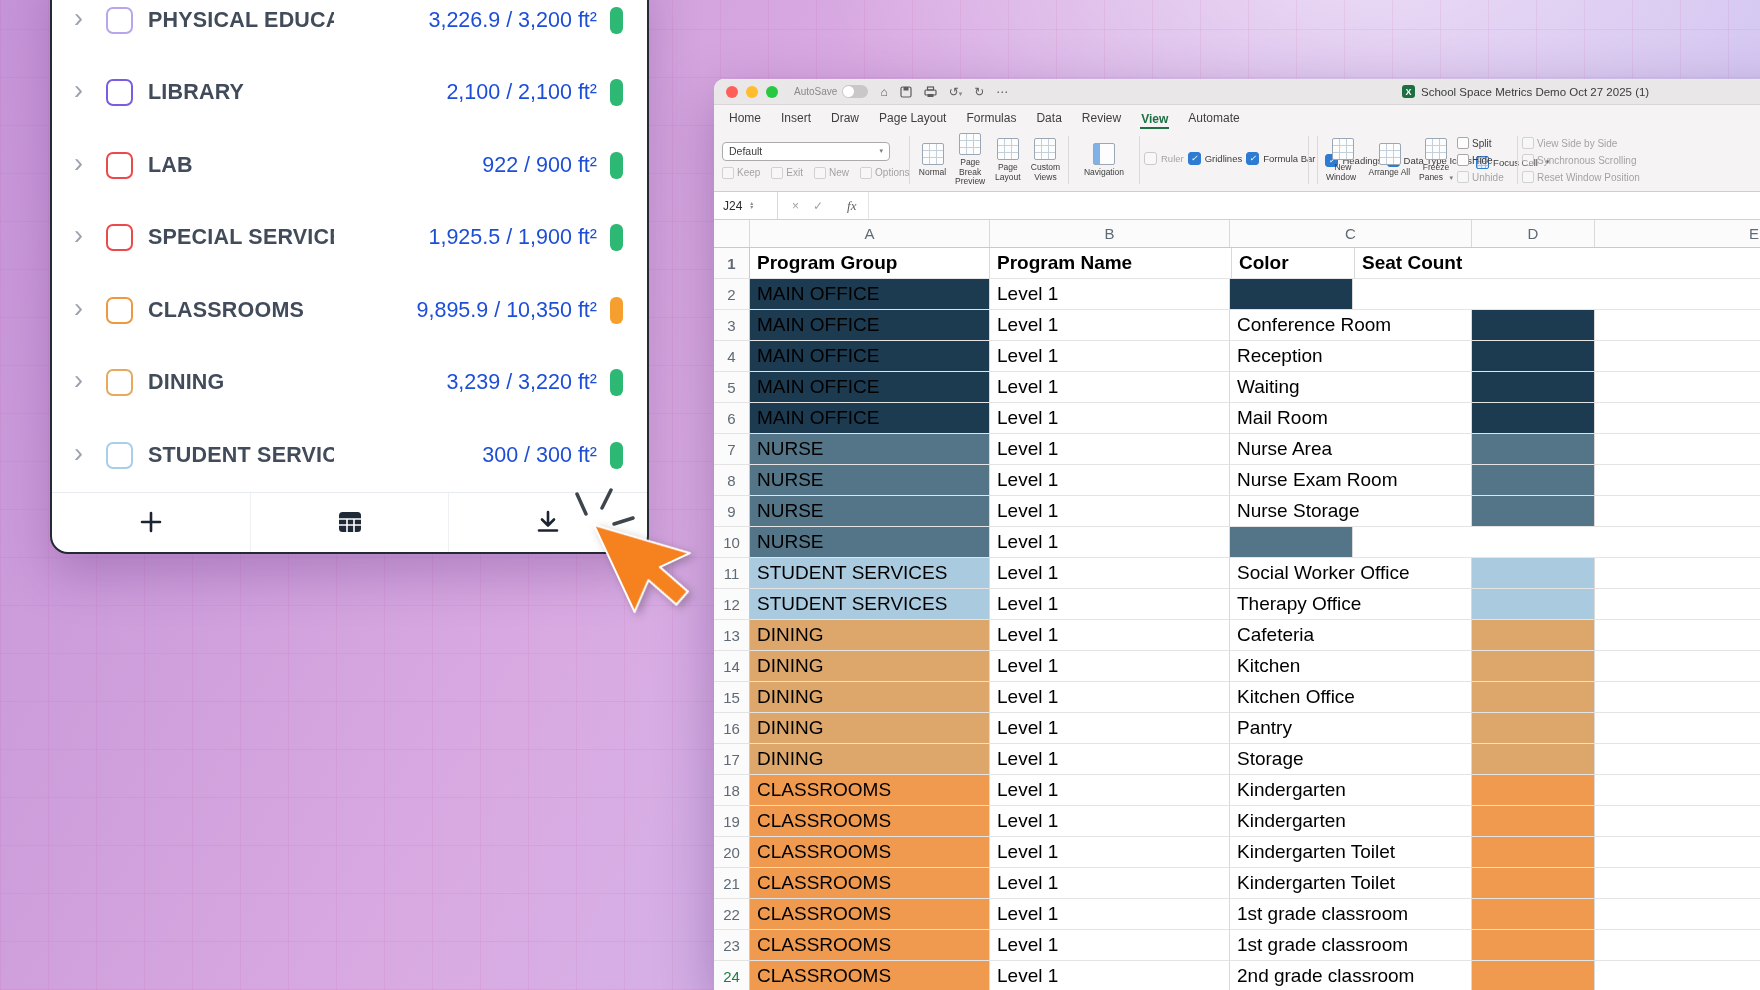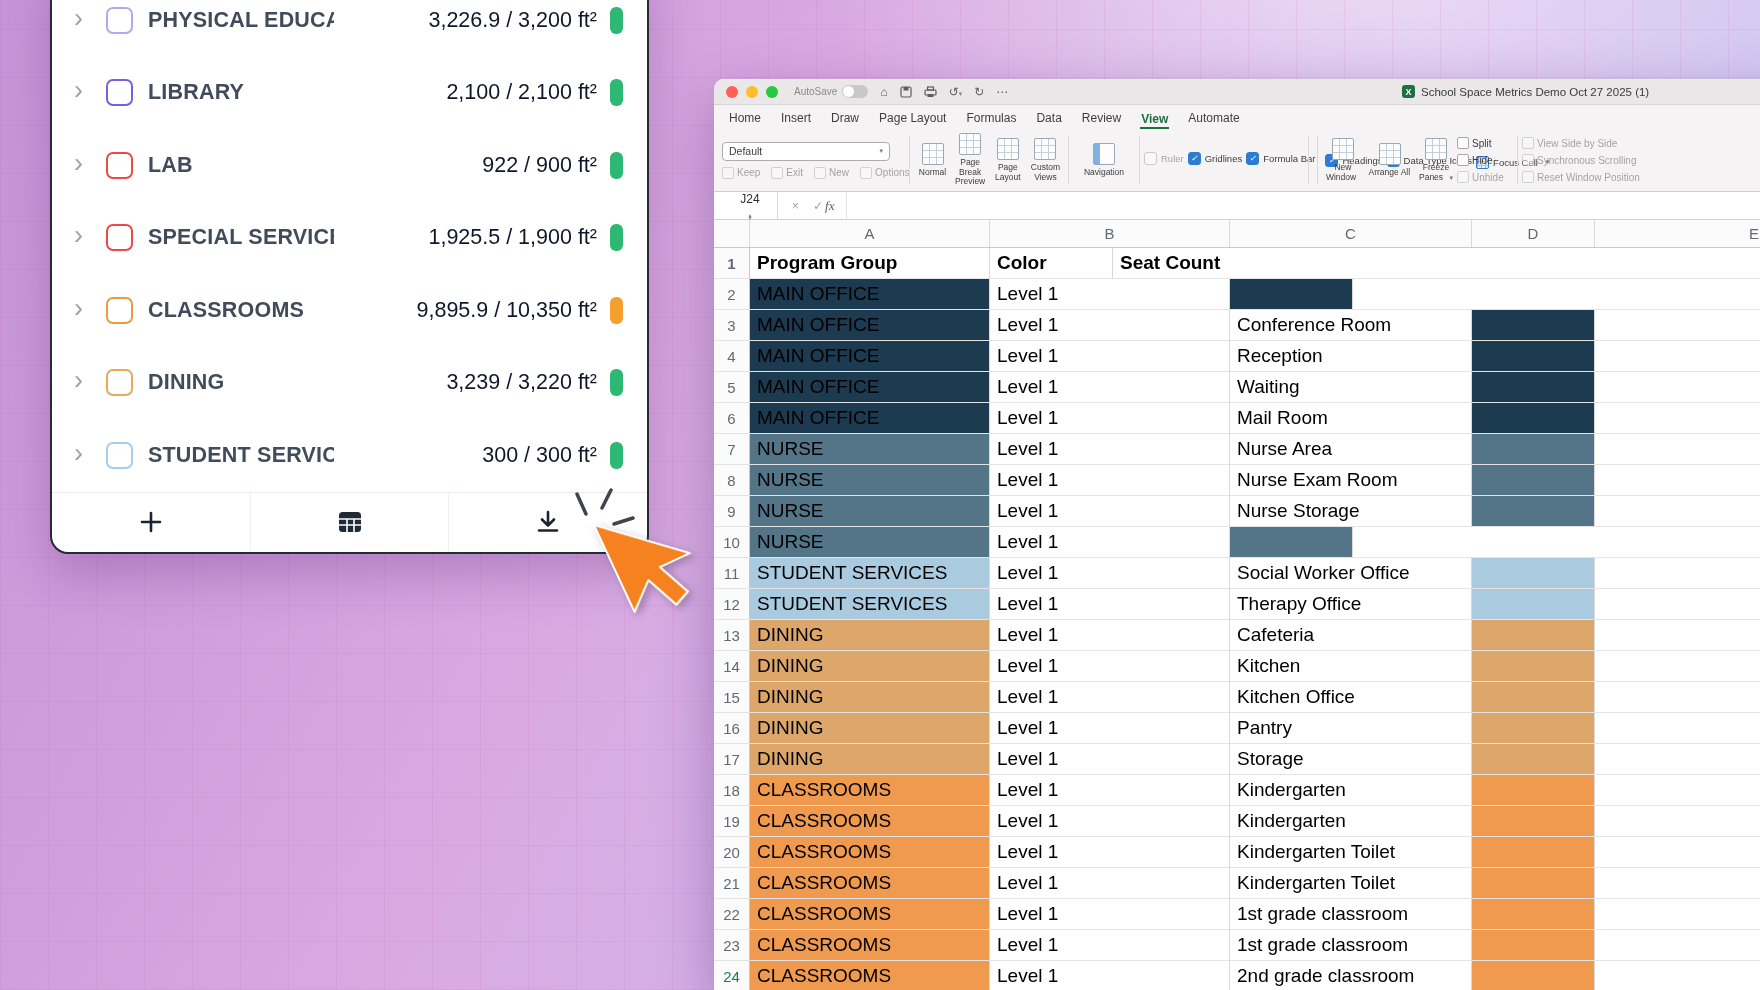--- a/index.html
+++ b/index.html
@@ -16,21 +16,21 @@
   
   .panel{position:absolute;left:50px;top:-40px;width:595px;height:590px;background:#fff;
     border:2px solid #242a33;border-radius:18px;z-index:10;
     box-shadow:0 22px 48px rgba(90,40,120,.28);display:flex;flex-direction:column;}
   .prows{padding-top:22px;flex:1;}
   .prow{height:72.5px;display:flex;align-items:center;padding:0 24px 0 22px;}
   .chev{font-size:27px;color:#9aa2af;width:26px;line-height:1;transform:translateY(-2px);}
   .pbox{width:23px;height:23px;border:2.5px solid #999;border-radius:7px;background:#fff;margin:0 15px 0 6px;flex:none;}
   .plabel{font-size:21.5px;font-weight:600;color:#414b5a;letter-spacing:.2px;white-space:nowrap;overflow:hidden;max-width:186px;flex:0 1 auto;}
   .spacer{flex:1;}
-  .pvalue{font-size:21.5px;font-weight:500;color:#0f172a;white-space:nowrap;}
+  .pvalue{font-size:21.5px;font-weight:500;color:#1d4ed8;white-space:nowrap;}
   .ppill{width:13px;height:27px;border-radius:6px;margin-left:13px;flex:none;}
   .ptoolbar{height:60px;border-top:1.5px solid #e7eaef;display:flex;align-items:stretch;border-radius:0 0 16px 16px;overflow:hidden;}
   .ptool{flex:1;display:flex;align-items:center;justify-content:center;cursor:pointer;}
   .ptool.mid{border-left:1px solid #eef0f4;}
 
   
   .cursor{position:absolute;left:556px;top:478px;z-index:50;pointer-events:none;}
 
   
   .excel{position:absolute;left:714px;top:79px;width:1200px;height:912px;z-index:5;
@@ -89,25 +89,25 @@
   .zico{width:12px;height:12px;border:1px solid #9aa7b5;border-radius:2px;background:#fdfdfd;
     background-image:linear-gradient(#c3cfdb 1px,transparent 1px),linear-gradient(90deg,#c3cfdb 1px,transparent 1px);background-size:4px 4px;flex:none;}
   .zselbtn{width:52px;}
   .g6{width:135px;justify-content:space-between;}
   .g6 .bigbtn{width:42px;}
   .g7{width:56px;flex-direction:column;align-items:flex-start;gap:5px;}
   .g8{width:160px;flex-direction:column;align-items:flex-start;gap:5px;}
   .g8 .minibtn{opacity:.45;}
 
   .fbar{height:27px;border-bottom:1px solid #d0d0d0;background:#fff;display:flex;align-items:center;}
-  .namebox{width:64px;height:100%;border-right:1px solid #d9d9d9;display:flex;align-items:center;padding-left:9px;box-sizing:border-box;font-size:12px;color:#2c2c2c;gap:8px;flex-direction:column;}
+  .namebox{width:64px;height:100%;border-right:1px solid #d9d9d9;display:flex;align-items:center;padding-left:9px;box-sizing:border-box;font-size:12px;color:#2c2c2c;gap:8px;}
   .spin{display:flex;flex-direction:column;line-height:.55;font-size:6px;color:#8b8b8b;font-style:normal;}
   .spin i{font-style:normal;}
   .fbico{font-size:12px;color:#a2a2a2;margin-left:14px;}
-  .fx{font-family:"Liberation Serif",serif;font-style:italic;font-size:13px;color:#5f5f5f;margin-left:2px;}
+  .fx{font-family:"Liberation Serif",serif;font-style:italic;font-size:13px;color:#5f5f5f;margin-left:24px;}
   .finput{flex:1;height:100%;border-left:1px solid #e4e4e4;margin-left:12px;}
 
   .sheet{background:#fff;}
   .colheads{height:27px;border-bottom:1px solid #c9c9c9;display:flex;background:#fbfbfb;}
   .ch{border-right:1px solid #d9d9d9;display:flex;align-items:center;justify-content:center;font-size:15px;color:#5f6a74;box-sizing:border-box;}
   .gut{width:36px;flex:none;}
   .wA{width:240px;flex:none;} .wB{width:240px;flex:none;} .wC{width:242px;flex:none;} .wD{width:123px;flex:none;} .wE{flex:1;}
   .gridrows .srow{display:flex;height:31px;}
   .cell{border-right:1px solid #d9d9d9;border-bottom:1px solid #e4e4e4;display:flex;align-items:center;padding-left:7px;box-sizing:border-box;font-size:19px;color:#000;white-space:nowrap;overflow:hidden;}
   .cell.gut{justify-content:center;padding-left:0;font-size:15px;color:#5f6a74;background:#fbfbfb;border-right:1px solid #c9c9c9;}
@@ -455,20 +455,21 @@
         <div class="ch wA">A</div>
         <div class="ch wB">B</div>
         <div class="ch wC">C</div>
         <div class="ch wD">D</div>
         <div class="ch wE">E</div>
       </div>
       <div class="gridrows">
         <div class="srow hdr">
           <div class="cell gut">1</div>
           <div class="cell wA">Program Group</div>
+          <div class="cell wC">Program Name</div>
           <div class="cell wD">Color</div>
           <div class="cell wE">Seat Count</div>
         </div>
         <div>
 
             <div class="srow">
               <div class="cell gut">2</div>
               <div class="cell wA" style="background: rgb(28, 58, 80);">MAIN OFFICE</div>
               <div class="cell wB">Level 1</div>
               <div class="cell wD" style="background: rgb(28, 58, 80);"></div>

